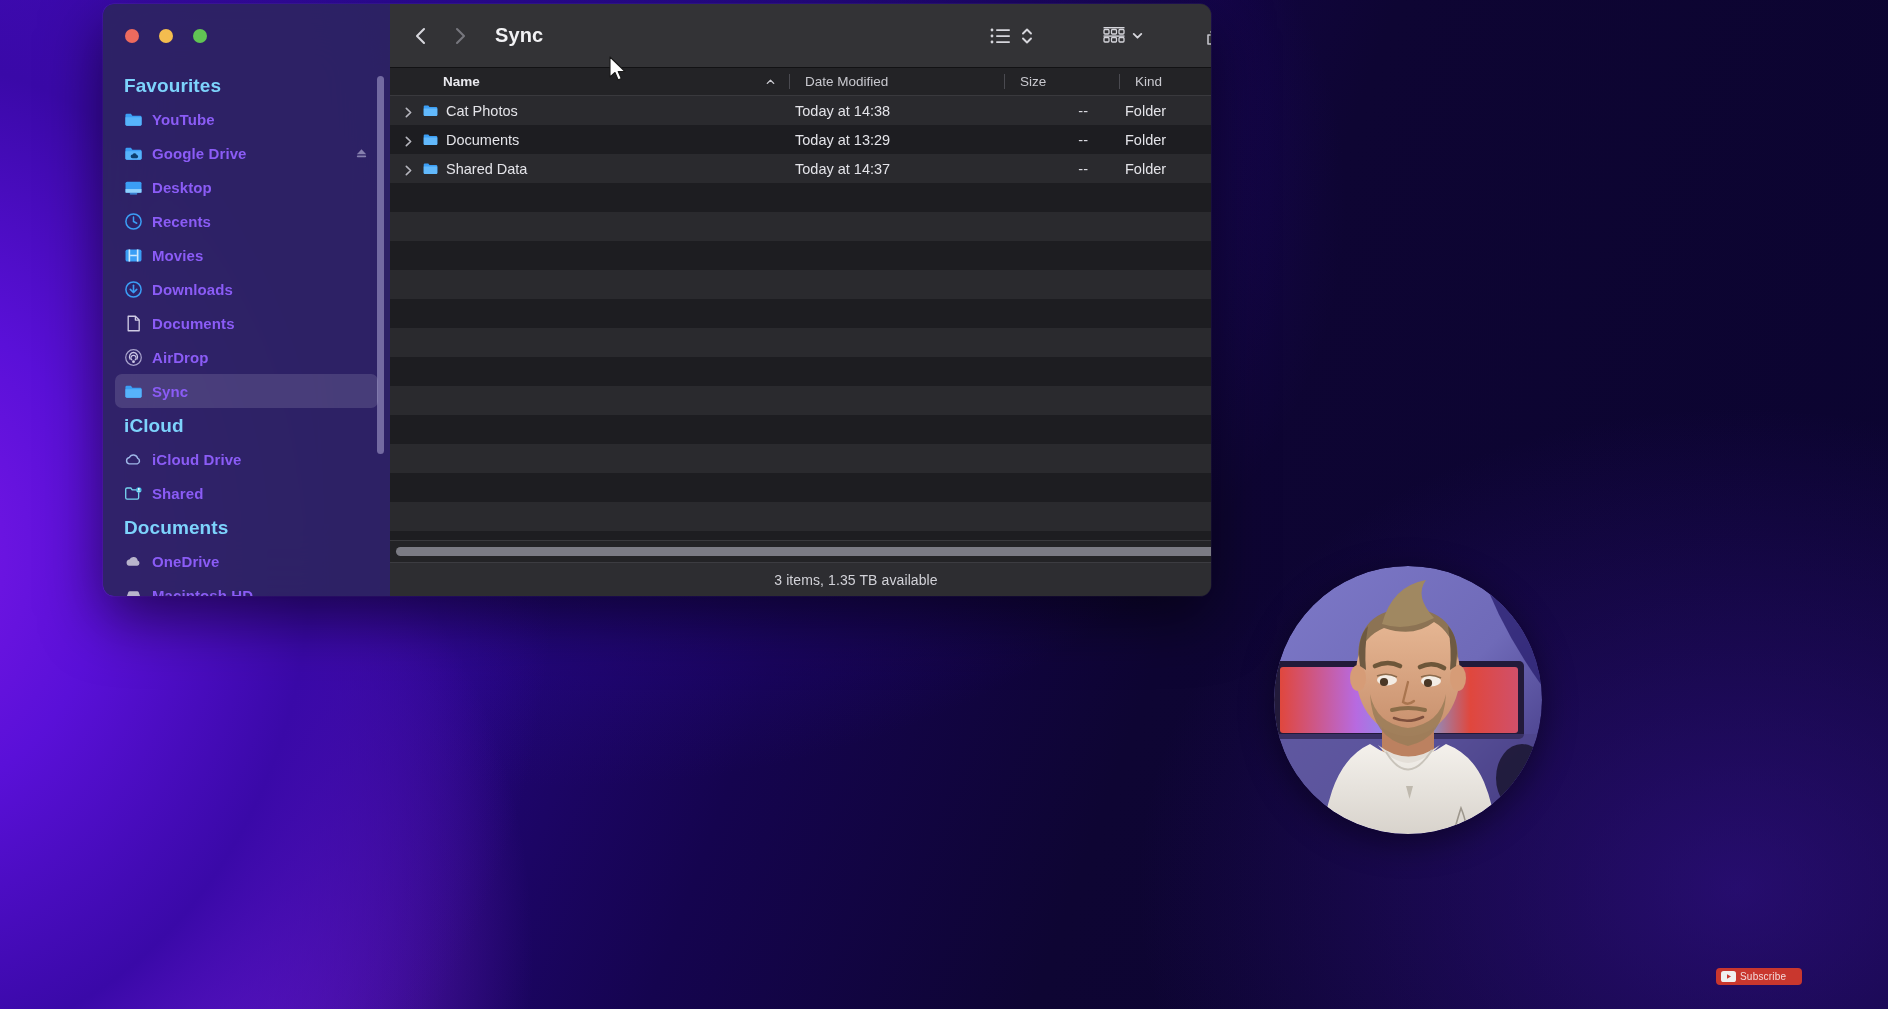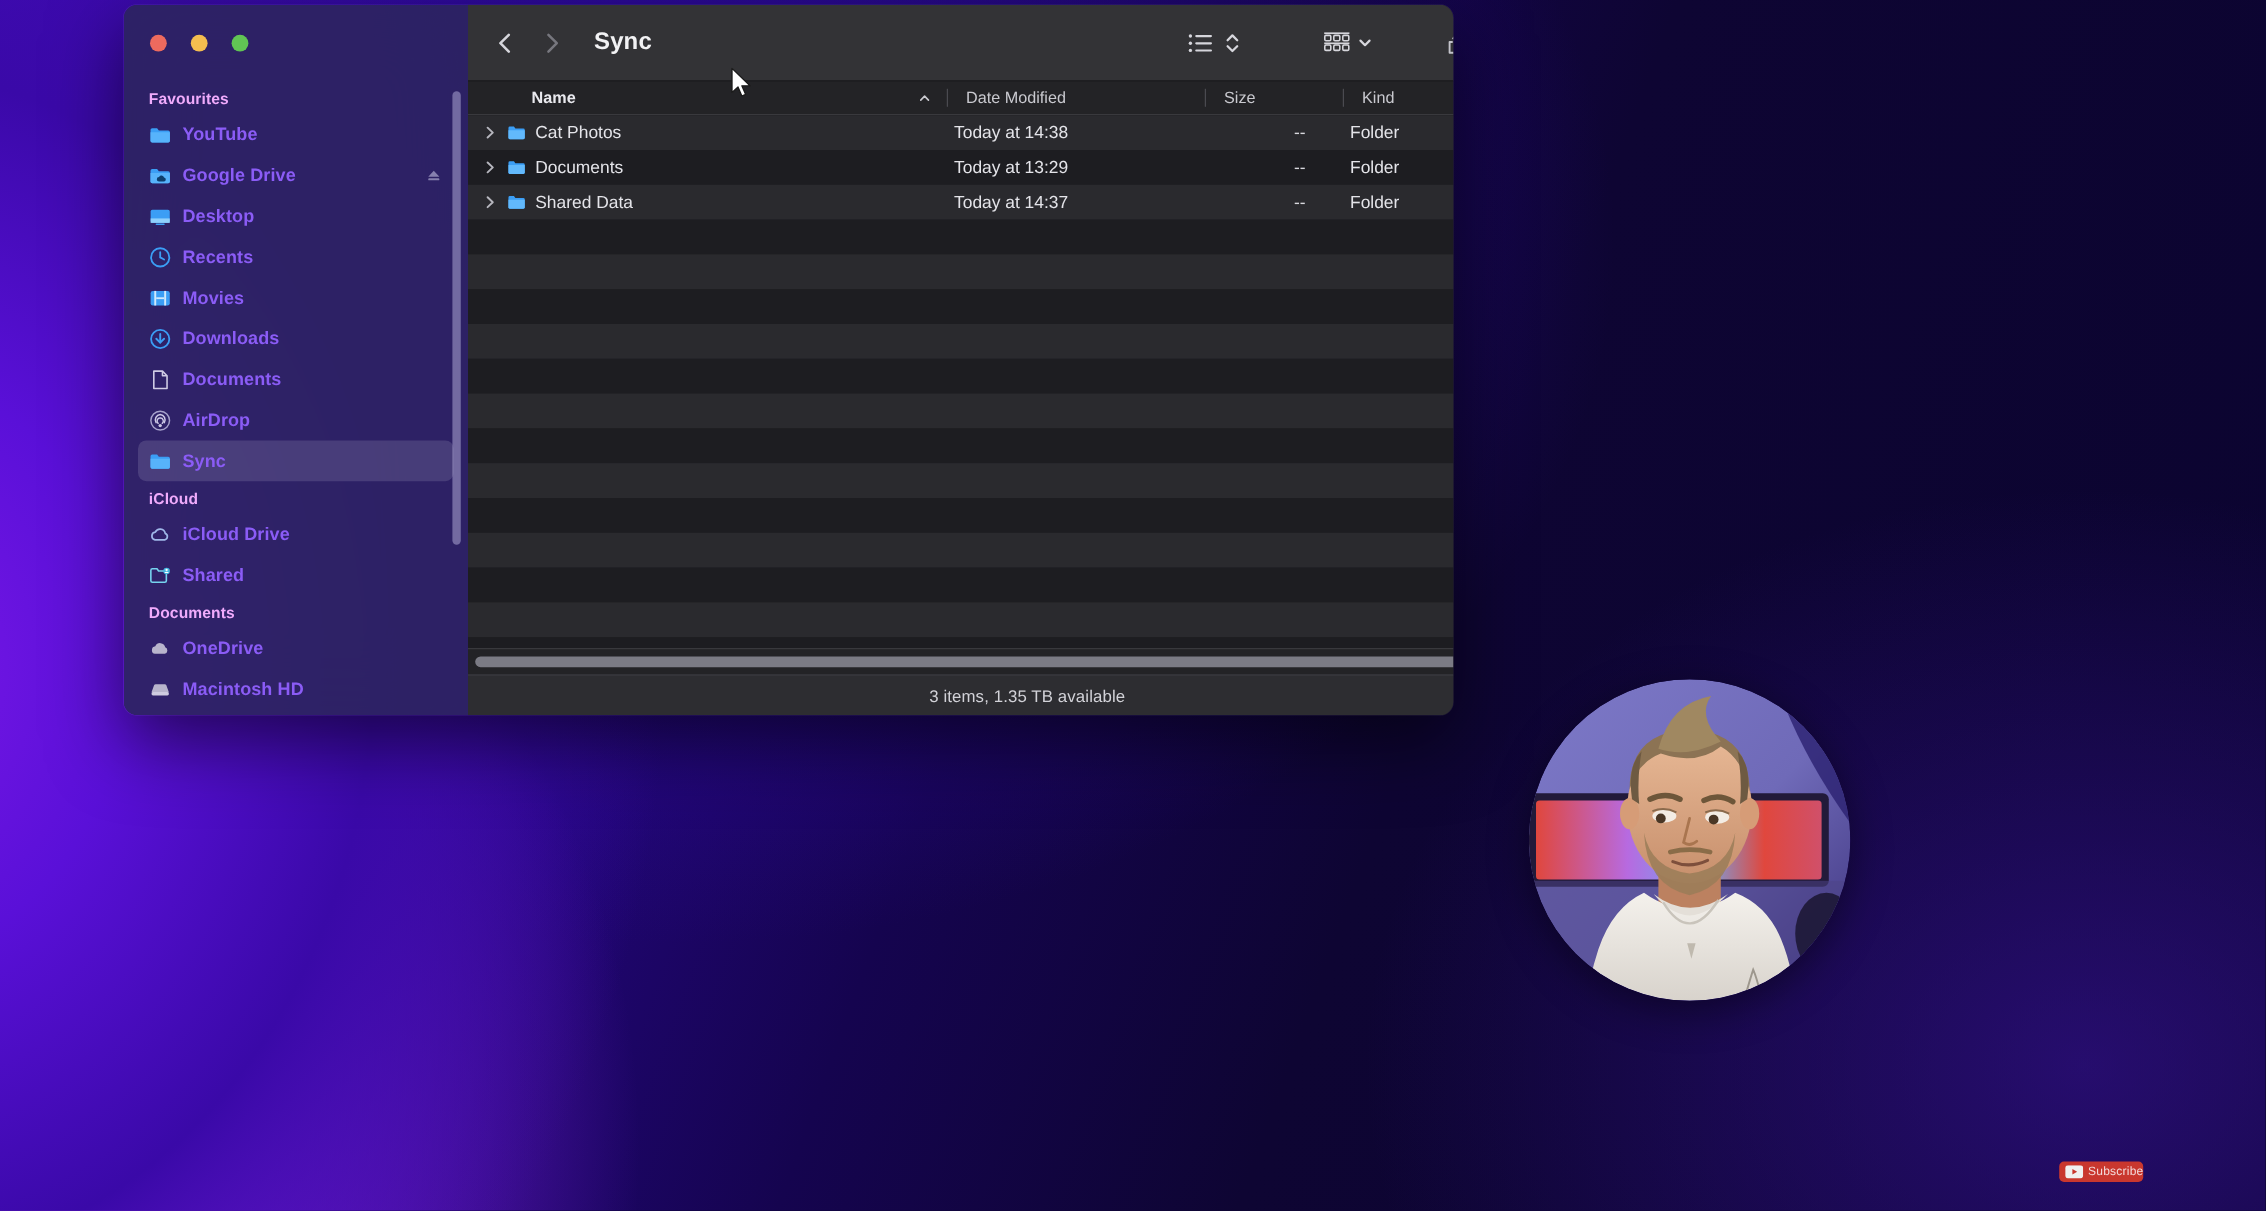--- a/index.html
+++ b/index.html
@@ -34,21 +34,21 @@
 
   
   #sidebar {
     width:287px; flex:0 0 287px; position:relative;
     background:rgba(44,37,94,0.90);
     backdrop-filter:blur(30px);
     padding-top:64px;
     overflow:hidden;
   }
   .sb-group-label {
-    font-size:13px; font-weight:700; color:#f0abfc;
+    font-size:19px; font-weight:700; color:#7dd3fc;
     padding:7px 0 5px 21px; letter-spacing:.1px;
   }
   .sb-item {
     display:flex; align-items:center; gap:9px;
     height:34px; margin:0 12px; padding-left:9px;
     border-radius:7px; cursor:default; position:relative;
   }
   .sb-item.selected { background:rgba(255,255,255,.13); }
   .sb-label {
     font-size:15px; font-weight:700; color:#8b5cf6;
@@ -95,21 +95,21 @@
   #col-date { width:215px; padding-left:15px; }
   #col-size { width:115px; padding-left:15px; }
   #col-kind { flex:1; padding-left:15px; }
   #sort-arrow { position:absolute; right:14px; top:50%; transform:translateY(-50%); width:11px; height:11px; }
 
   
   #filelist { flex:1; background:#232326; overflow:hidden; position:relative; }
   .row { height:29px; display:flex; align-items:center; font-size:14.5px; color:#e4e4e9; }
   .row.odd  { background:#2a2a2e; }
   .row.even { background:#1d1d21; }
-  .c-name { width:390px; display:flex; align-items:center; padding-left:12px; gap:7px; }
+  .c-name { width:390px; display:flex; align-items:flex-end; padding-left:12px; gap:7px; }
   .disclosure { width:13px; height:13px; flex:0 0 13px; }
   .c-date { width:215px; padding-left:15px; }
   .c-size { width:115px; text-align:right; padding-right:22px; color:#d8d8de; }
   .c-kind { flex:1; padding-left:15px; }
   .folder-ico { width:17px; height:17px; flex:0 0 17px; }
 
   
   #hscroll-area { height:22px; flex:0 0 22px; background:#232326; display:flex; align-items:center; padding:0 6px; border-top:.5px solid #39393d;}
   #hscroll { height:9px; width:920px; border-radius:5px; background:#7b7b84; }
   #statusbar {
@@ -125,21 +125,21 @@
   
   #webcam {
     position:absolute; left:1274px; top:566px; width:268px; height:268px;
     border-radius:50%; overflow:hidden;
     box-shadow:0 8px 34px rgba(0,0,0,.45);
   }
   #subscribe {
     position:absolute; left:1716px; top:968px;
     display:flex; align-items:center; gap:4px;
     background:#c9372e; border-radius:4px;
-    padding:3px 0 3px 5px;
+    padding:3px 16px 3px 5px;
   }
   #sub-text { font-size:10px; color:#f3dada; font-weight:400; letter-spacing:.2px; }
 </style>
 </head>
 <body>
 
 <div id="desktop"></div>
 
 <div id="finder">
 

